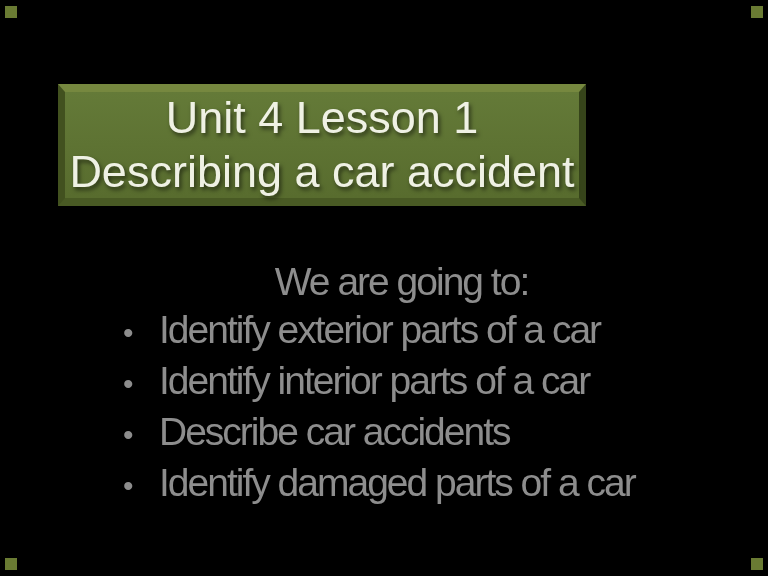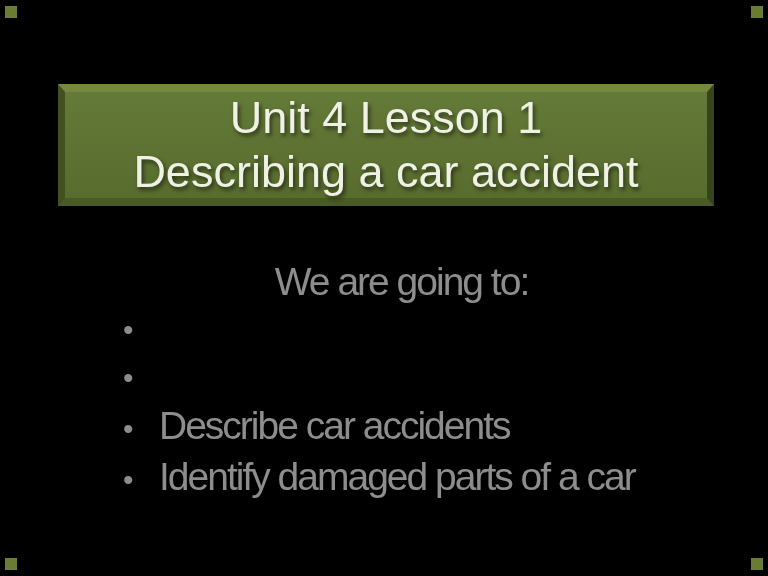--- a/index.html
+++ b/index.html
@@ -26,21 +26,21 @@
   .corner.tl { left: 5px;  top: 6px; }
   .corner.tr { right: 5px; top: 6px; }
   .corner.bl { left: 5px;  bottom: 6px; }
   .corner.br { right: 5px; bottom: 6px; }
 
   
   #title-box {
     position: absolute;
     left: 58px;
     top: 84px;
-    width: 656px;
+    width: 528px;
     height: 122px;
     box-sizing: border-box;
     border-top: 8px solid #76883f;
     border-left: 7px solid #42511f;
     border-right: 7px solid #36441a;
     border-bottom: 8px solid #495a24;
     background: linear-gradient(#647a38, #586c2e);
     display: flex;
     flex-direction: column;
     justify-content: center;
@@ -101,23 +101,25 @@
   <div id="title-box">
     <div class="title-line">Unit 4 Lesson 1</div>
     <div class="title-line">Describing a car accident</div>
   </div>
 
   <div id="body-block">
     <div id="body-intro">We are going to:</div>
     <ul id="bullet-list">
       <li class="bullet-item">
         <span class="bullet-icon">•</span>
+        <span class="bullet-text">Identify exterior parts of a car</span>
       </li>
       <li class="bullet-item">
         <span class="bullet-icon">•</span>
+        <span class="bullet-text">Identify interior parts of a car</span>
       </li>
       <li class="bullet-item">
         <span class="bullet-icon">•</span>
         <span class="bullet-text">Describe car accidents</span>
       </li>
       <li class="bullet-item">
         <span class="bullet-icon">•</span>
         <span class="bullet-text">Identify damaged parts of a car</span>
       </li>
     </ul>

